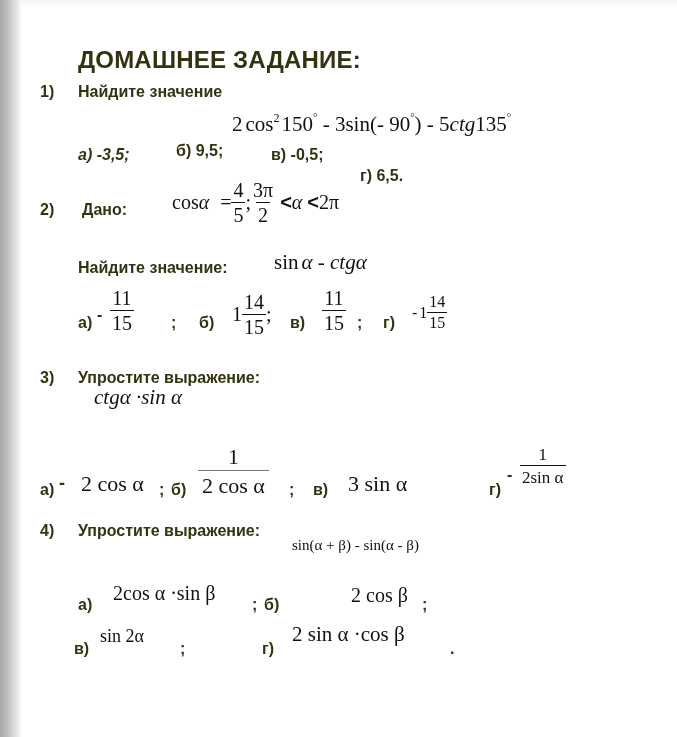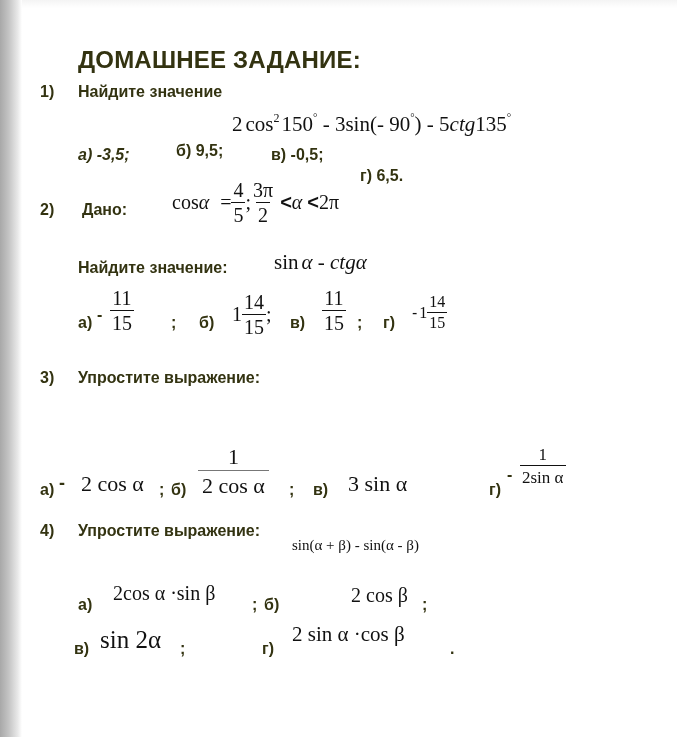--- a/index.html
+++ b/index.html
@@ -107,20 +107,21 @@
   <span style="vertical-align:middle; font-family:'Liberation Sans',sans-serif;">-</span><span style="vertical-align:middle; margin-left:2px">1</span><span class="frac">
       <span class="num">14</span>
       <span class="den">15</span>
     </span>
 </div>
 
 <div class="abs lbl" style="left:40px; top:369px;">3)</div>
 <div class="abs lbl" style="left:78px; top:369px;">Упростите выражение:</div>
 <div class="abs math" style="left:92px; top:385px; font-size:21px;">
   <span class="frac">
+    <span class="num" style="padding-bottom:3px;"><i>ctgα ·sin α</i></span>
   </span>
 </div>
 
 <div class="abs lbl" style="left:40px; top:481px;">а)</div>
 <div class="abs lbl" style="left:59px; top:473px; font-size:18px;">-</div>
 <div class="abs math" style="left:81px; top:471px; font-size:22px;">2 cos α</div>
 <div class="abs lbl" style="left:159px; top:481px;">;</div>
 
 <div class="abs lbl" style="left:171px; top:481px;">б)</div>
 <div class="abs math" style="left:198px; top:446px; font-size:22px;">
@@ -148,17 +149,17 @@
 <div class="abs math" style="left:292px; top:537px; font-size:15px;">sin(α + β) - sin(α - β)</div>
 
 <div class="abs lbl" style="left:78px; top:596px;">а)</div>
 <div class="abs math" style="left:113px; top:582px; font-size:20px;">2cos α ·sin β</div>
 <div class="abs lbl" style="left:252px; top:596px;">; </div>
 <div class="abs lbl" style="left:264px; top:596px;">б)</div>
 <div class="abs math" style="left:351px; top:584px; font-size:20px;">2 cos β</div>
 <div class="abs lbl" style="left:422px; top:596px;">;</div>
 
 <div class="abs lbl" style="left:74px; top:640px;">в)</div>
-<div class="abs math" style="left:100px; top:626px; font-size:25px;">sin 2α</div>
+<div class="abs math" style="left:100px; top:626px; font-size:18px;">sin 2α</div>
 <div class="abs lbl" style="left:180px; top:640px;">;</div>
 <div class="abs lbl" style="left:262px; top:640px;">г)</div>
 <div class="abs math" style="left:292px; top:622px; font-size:21px;">2 sin α ·cos β</div>
 <div class="abs lbl" style="left:450px; top:640px;">.</div>
 
 </body></html>

